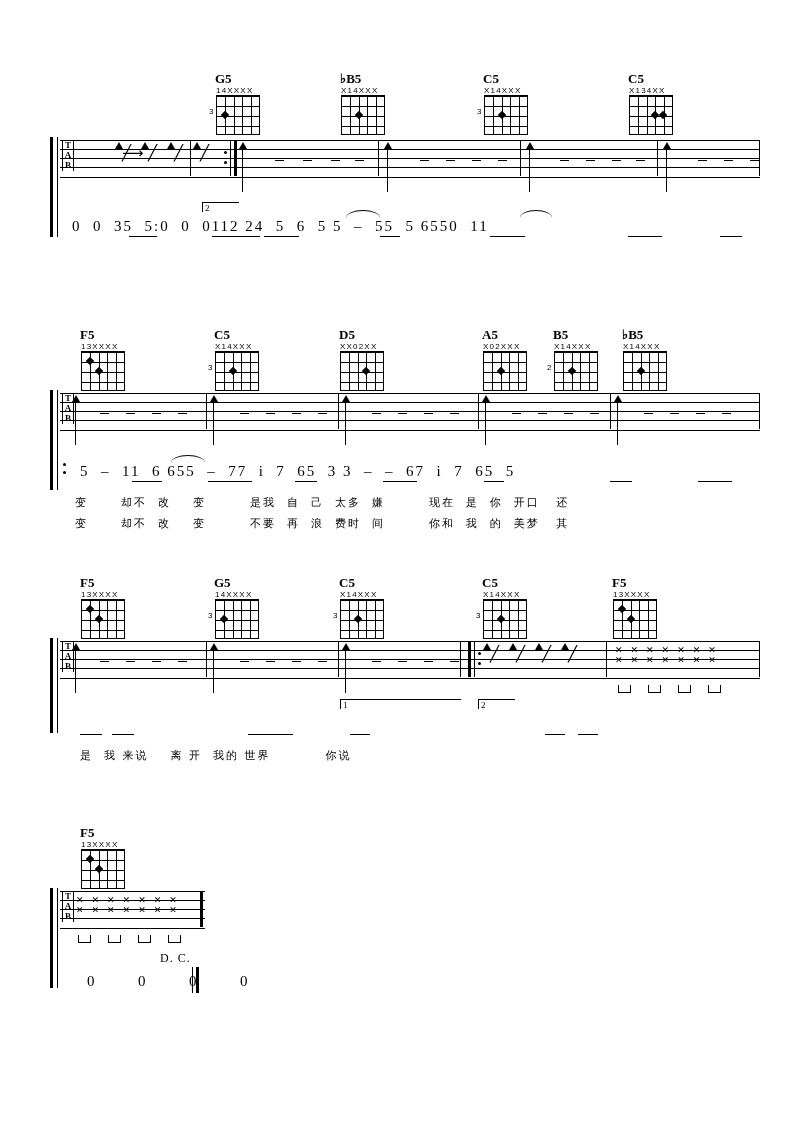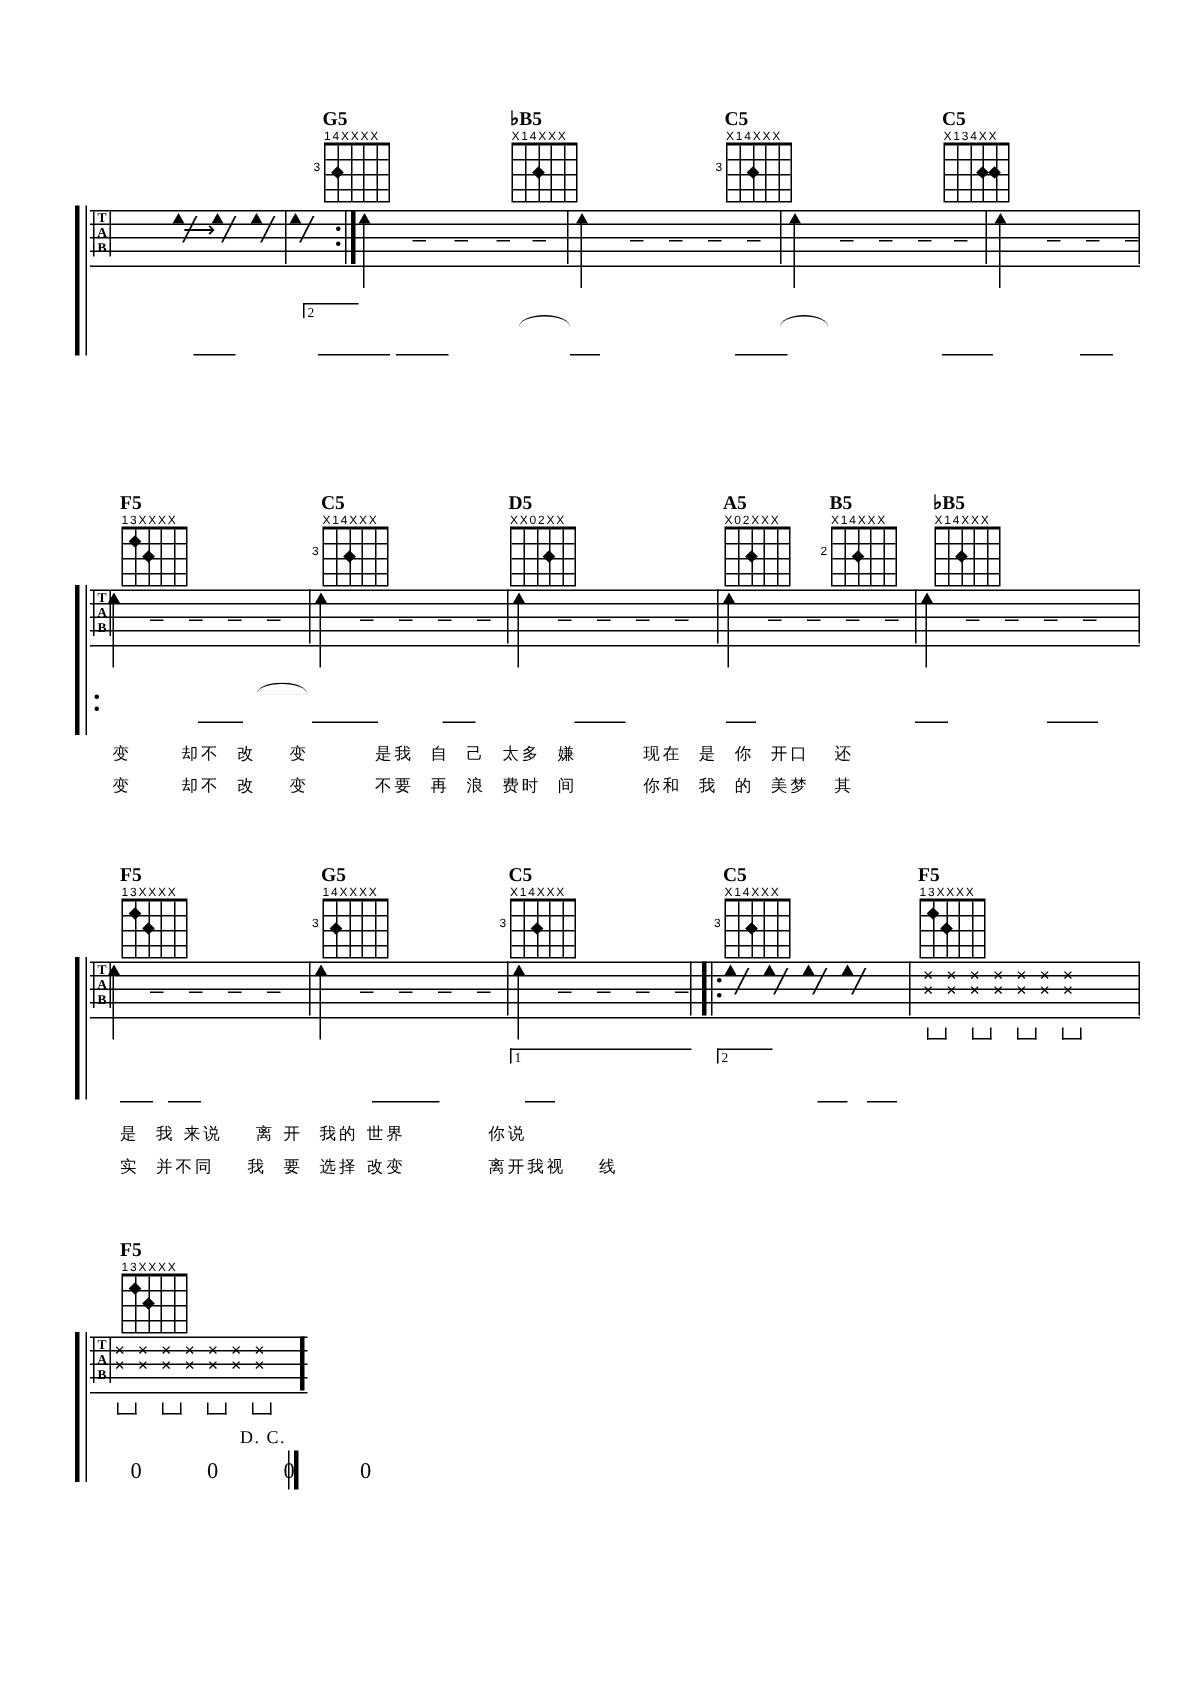--- a/index.html
+++ b/index.html
@@ -166,20 +166,21 @@
 
     <div class="arrowup" style="left:613px;top:2px;"></div>
     <div class="stem" style="left:616px;top:8px;height:44px;"></div>
     <div class="dash" style="left:648px;top:20px;"></div>
       <div class="dash" style="left:674px;top:20px;"></div>
     <div class="dash" style="left:700px;top:20px;"></div>
 
     <div class="ending" style="left:152px;top:62px;width:36px;"></div>
     <div class="endinglbl" style="left:155px;top:63px;">2</div>
 
+    <div class="numrow" style="left:22px;top:78px;letter-spacing:2px;">0  0  35  5:0  0  0112 24  5  6  5 5  –  55  5 6550  11</div>
 
     <div class="underline" style="left:79px;top:96px;width:28px;"></div>
     <div class="underline" style="left:162px;top:96px;width:48px;"></div>
     <div class="underline" style="left:214px;top:96px;width:35px;"></div>
     <div class="underline" style="left:330px;top:96px;width:20px;"></div>
     <div class="underline" style="left:440px;top:96px;width:35px;"></div>
     <div class="underline" style="left:578px;top:96px;width:34px;"></div>
     <div class="underline" style="left:670px;top:96px;width:22px;"></div>
     <div class="slurc" style="left:296px;top:70px;width:34px;"></div>
     <div class="slurc" style="left:470px;top:70px;width:32px;"></div>
@@ -323,20 +324,21 @@
 
     <div class="barline" style="left:560px;top:0;height:36px;"></div>
     <div class="arrowup" style="left:564px;top:2px;"></div>
     <div class="stem" style="left:567px;top:8px;height:44px;"></div>
     <div class="dash" style="left:594px;top:20px;"></div>
       <div class="dash" style="left:620px;top:20px;"></div>
     <div class="dash" style="left:646px;top:20px;"></div>
       <div class="dash" style="left:672px;top:20px;"></div>
     <div class="barline" style="left:709px;top:0;height:36px;"></div>
 
+    <div class="numrow" style="left:30px;top:70px;letter-spacing:2px;">5  –  11  6 655  –  77  i  7  65  3 3  –  –  67  i  7  65  5</div>
     <div class="underline" style="left:82px;top:88px;width:30px;"></div>
     <div class="underline" style="left:158px;top:88px;width:44px;"></div>
     <div class="underline" style="left:245px;top:88px;width:22px;"></div>
     <div class="underline" style="left:333px;top:88px;width:34px;"></div>
     <div class="underline" style="left:434px;top:88px;width:20px;"></div>
     <div class="underline" style="left:560px;top:88px;width:22px;"></div>
     <div class="underline" style="left:648px;top:88px;width:34px;"></div>
     <div class="slurc" style="left:121px;top:62px;width:34px;"></div>
 
     <div class="lyric" style="left:25px;top:103px;letter-spacing:2px;">变      却不  改    变        是我  自  己  太多  嫌        现在  是  你  开口   还</div>
@@ -487,21 +489,20 @@
     <div class="endinglbl" style="left:431px;top:59px;">2</div>
 
     <div class="underline" style="left:30px;top:93px;width:22px;"></div>
     <div class="underline" style="left:62px;top:93px;width:22px;"></div>
     <div class="underline" style="left:198px;top:93px;width:45px;"></div>
     <div class="underline" style="left:300px;top:93px;width:20px;"></div>
     <div class="underline" style="left:495px;top:93px;width:20px;"></div>
     <div class="underline" style="left:528px;top:93px;width:20px;"></div>
 
     <div class="lyric" style="left:30px;top:108px;letter-spacing:2px;">是  我 来说    离 开  我的 世界          你说</div>
-    <div class="lyric" style="left:30px;top:130px;letter-spacing:2px;">实  并不同    我  要  选择 改变          离开我视    线</div>
   </div>
 
   <div class="chord" style="left:78px;top:826px;">
     <div class="cname">F5</div>
     <div class="cfing">13XXXX</div>
     <div class="grid">
       <div class="v" style="left:8px;"></div>
         <div class="v" style="left:17px;"></div>
         <div class="v" style="left:25px;"></div>
         <div class="v" style="left:34px;"></div>

